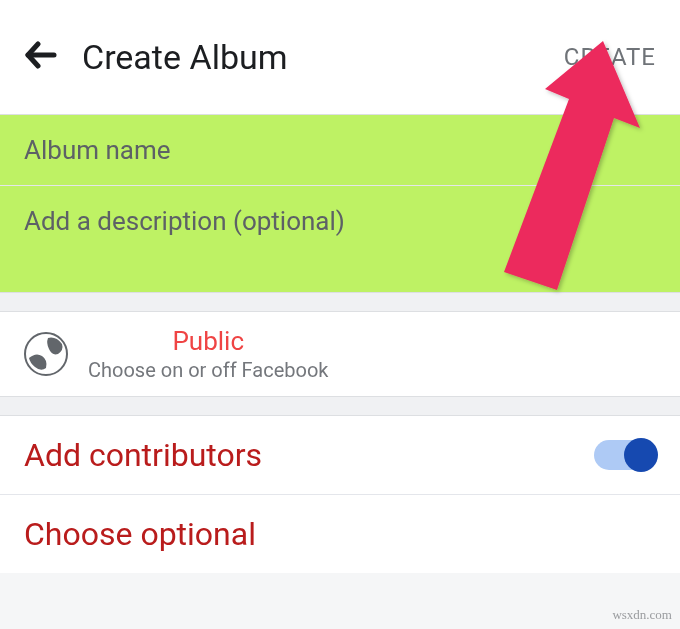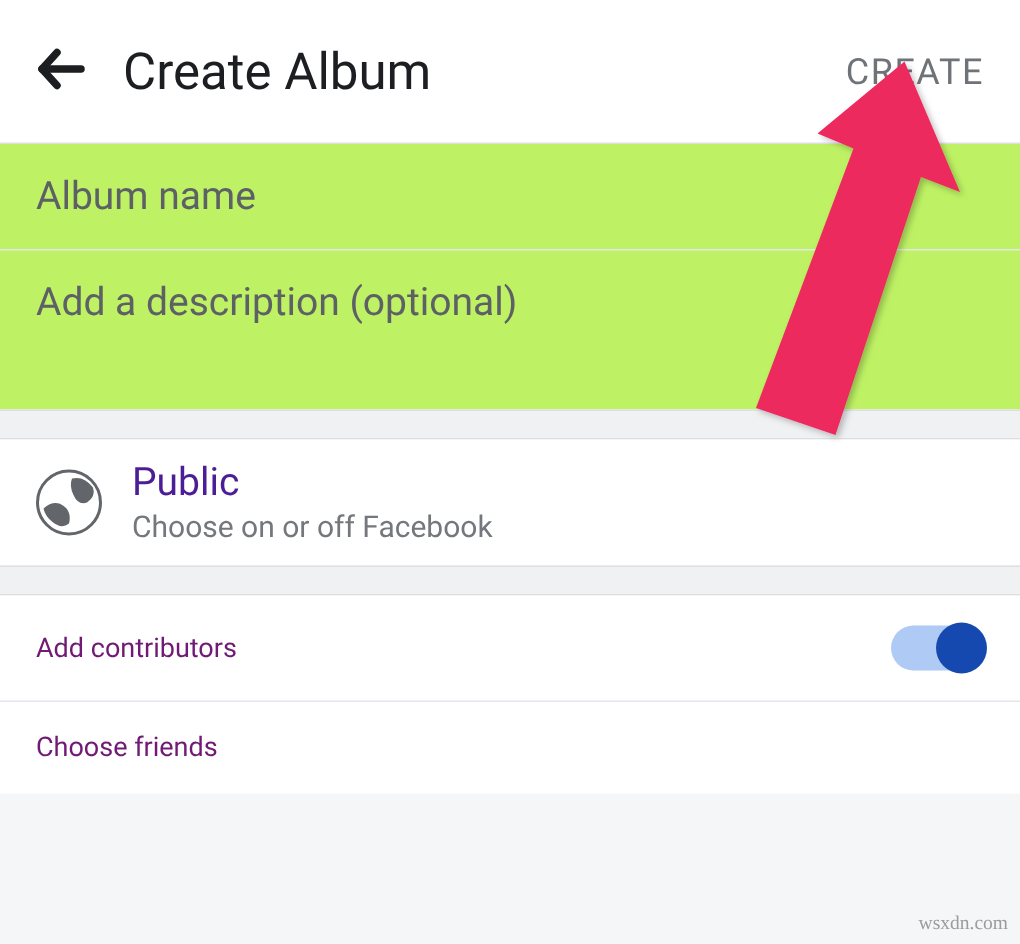--- a/index.html
+++ b/index.html
@@ -12,21 +12,21 @@
       color: #1c1e21;
       position: relative;
     }
     .container {
       width: 100%;
       height: 100%;
       background: #f5f6f7;
     }
     .header {
       background: #fff;
-      height: 96px;
+      height: 115px;
       display: flex;
       align-items: center;
       padding: 0 24px;
       border-bottom: 1px solid #dddfe2;
     }
     .back-arrow {
       font-size: 36px;
       line-height: 1;
       cursor: pointer;
       margin-right: 24px;
@@ -79,38 +79,39 @@
       margin-right: 20px;
       display: flex;
       align-items: center;
       justify-content: center;
       position: relative;
       overflow: hidden;
     }
     .globe-icon svg { display:block; }
     .privacy-text .label {
       font-size: 26px;
-      color: #4c1d95;
+      color: #ef4444;
+      text-align: center;
     }
     .privacy-text .sub {
       font-size: 20px;
       color: #74777c;
       margin-top: 2px;
     }
     .row {
       background: #fff;
       display: flex;
       align-items: center;
       justify-content: space-between;
       padding: 20px 24px;
       border-bottom: 1px solid #e4e6eb;
     }
     .row-label {
-      font-size: 18px;
-      color: #701a75;
+      font-size: 32px;
+      color: #b91c1c;
     }
     .toggle {
       width: 62px;
       height: 30px;
       border-radius: 15px;
       background: #aecaf5;
       position: relative;
       cursor: pointer;
     }
     .toggle .knob {
@@ -179,21 +180,21 @@
   <div class="gap"></div>
 
   <div class="row">
     <div class="row-label">Add contributors</div>
     <div class="toggle">
       <div class="knob"></div>
     </div>
   </div>
 
   <div class="row" style="border-bottom:none;">
-    <div class="row-label">Choose friends</div>
+    <div class="row-label">Choose optional</div>
   </div>
 
   <div class="watermark">wsxdn.com</div>
 </div>
 
 <svg class="arrow-overlay" width="680" height="629">
   <defs>
     <filter id="ds" x="-20%" y="-20%" width="140%" height="140%">
       <feDropShadow dx="2" dy="2" stdDeviation="2" flood-opacity="0.25"></feDropShadow>
     </filter>

